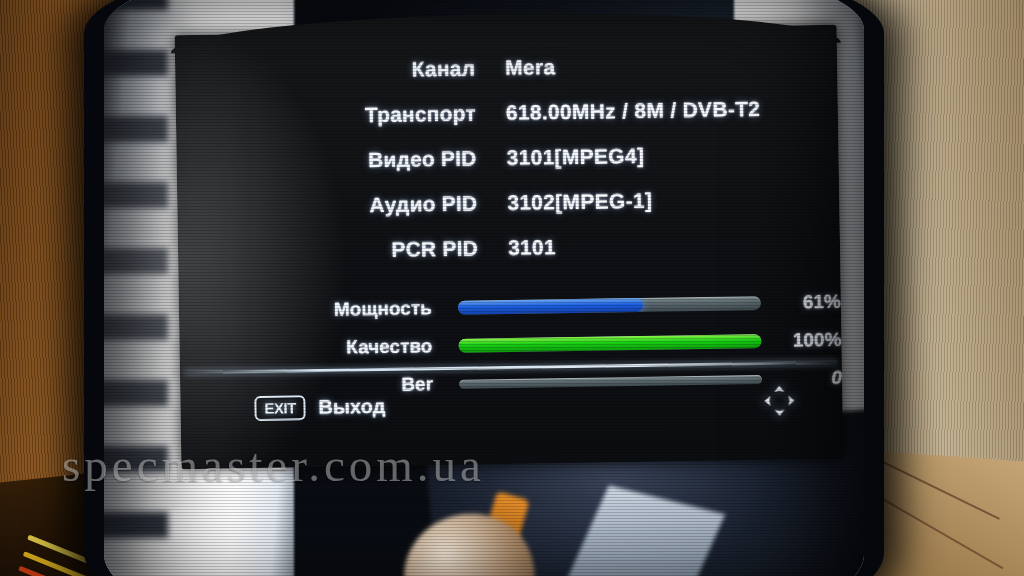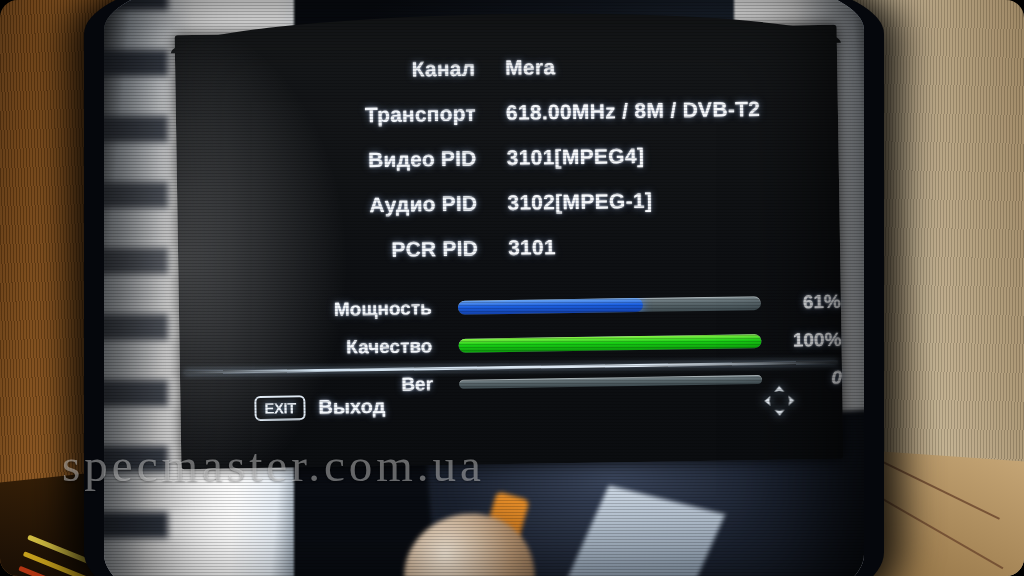--- a/index.html
+++ b/index.html
@@ -1,20 +1,19 @@
 <!DOCTYPE html>
 <html><head>
 <meta charset="utf-8">
 <style>
   html,body{margin:0;padding:0;background:#000;}
   #stage{
     position:relative;width:1024px;height:576px;overflow:hidden;
     font-family:"Liberation Sans","DejaVu Sans",sans-serif;
     background:#1a1208;
-    border-radius:18px;
   }
 
   
   .bezel-left{
     position:absolute;left:-60px;top:-40px;width:300px;height:660px;
     background:linear-gradient(100deg,#2a1b0c 0%,#6b3f14 28%,#b5712a 60%,#8a5420 82%,#3a2510 100%);
     transform:rotate(-3deg);
   }
   .bezel-left::after{
     content:"";position:absolute;inset:0;

